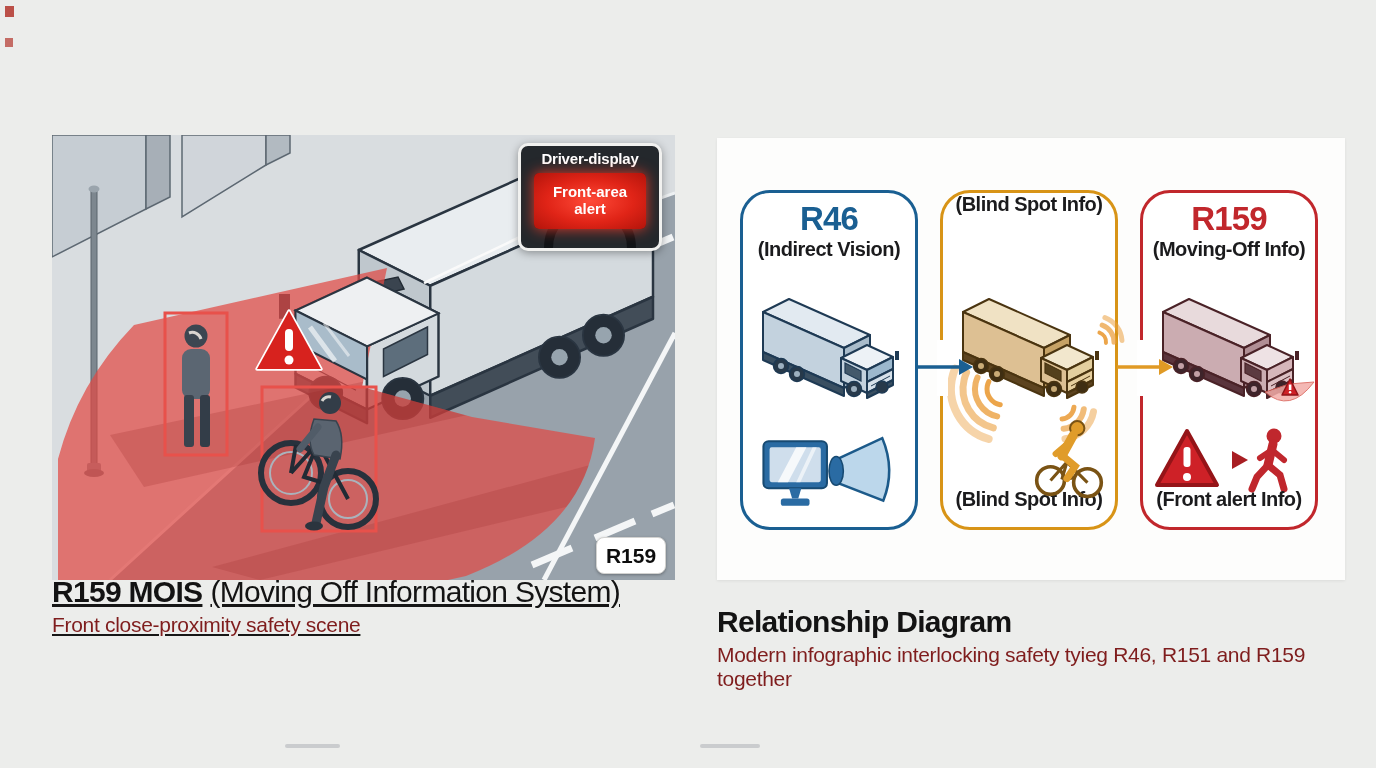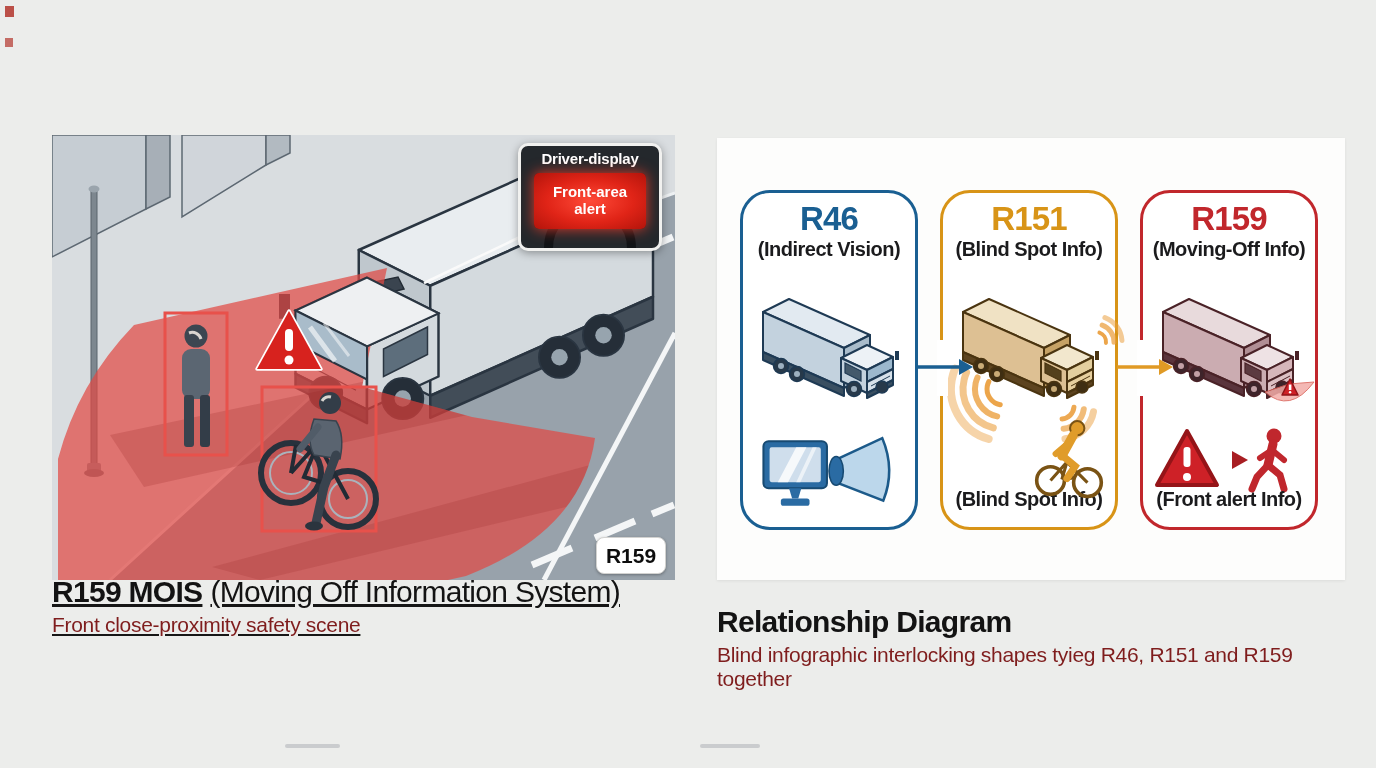--- a/index.html
+++ b/index.html
@@ -229,21 +229,20 @@
           <polygon points="34,14 44,14 26,48 16,48" fill="#ffffff" opacity="0.8"></polygon>
           <polygon points="50,14 54,14 38,48 34,48" fill="#ffffff" opacity="0.6"></polygon>
           <polygon points="27,54 39,54 36,64 30,64" fill="#2a6ba3"></polygon>
           <rect x="19" y="64" width="28" height="7" rx="2.5" fill="#2a6ba3"></rect>
         </svg>
       </div>
       <div class="rbox-bottom"></div>
     </div>
 
     <div class="rbox rbox-1" style="--accent: #d89417;">
-      <div class="rbox-title">R151</div>
       <div class="rbox-sub">(Blind Spot Info)</div>
       <div class="truck-wrap"><svg viewBox="0 0 160 125" style="width:100%;height:100%;overflow:visible" xmlns="http://www.w3.org/2000/svg">
             <polygon points="40,14 121,50 95,63 14,27" fill="#f0e2c4" stroke="#4a3410" stroke-width="2" stroke-linejoin="round"></polygon>
             <polygon points="121,50 95,63 95,103 121,90" fill="#c6a265" stroke="#4a3410" stroke-width="2" stroke-linejoin="round"></polygon>
             <polygon points="14,27 95,63 95,103 14,67" fill="#ddc093" stroke="#4a3410" stroke-width="2" stroke-linejoin="round"></polygon>
             <polygon points="14,67 95,103 95,111 14,75" fill="#5d4420" stroke="#4a3410" stroke-width="2" stroke-linejoin="round"></polygon>
             <circle cx="32" cy="81" r="7.5" fill="#3f2e12" stroke="#4a3410" stroke-width="1.4"></circle>
             <circle cx="32" cy="81" r="3" fill="#c9ab76"></circle>
             <circle cx="48" cy="89" r="7.5" fill="#3f2e12" stroke="#4a3410" stroke-width="1.4"></circle>
             <circle cx="48" cy="89" r="3" fill="#c9ab76"></circle>
@@ -340,16 +339,16 @@
     </svg>
     <svg class="arrow-svg arrow-2" viewBox="0 0 70 66" style="--accent: #e09a25;">
       <rect x="30" y="6" width="11" height="56" fill="#ffffff"></rect>
       <line class="arrow-line" x1="10" y1="33" x2="52" y2="33"></line>
       <polygon class="arrow-head" points="52,25 66,33 52,41"></polygon>
     </svg>
   </div>
 
   <div class="caption caption-right">
     <div class="caption-title">Relationship Diagram</div>
-    <div class="caption-sub">Blind infographic interlocking shapes tyieg R46, R151 and R159 together</div>
+    <div class="caption-sub">Modern infographic interlocking safety tyieg R46, R151 and R159 together</div>
   </div>
 
 </div>
 
 </body></html>

